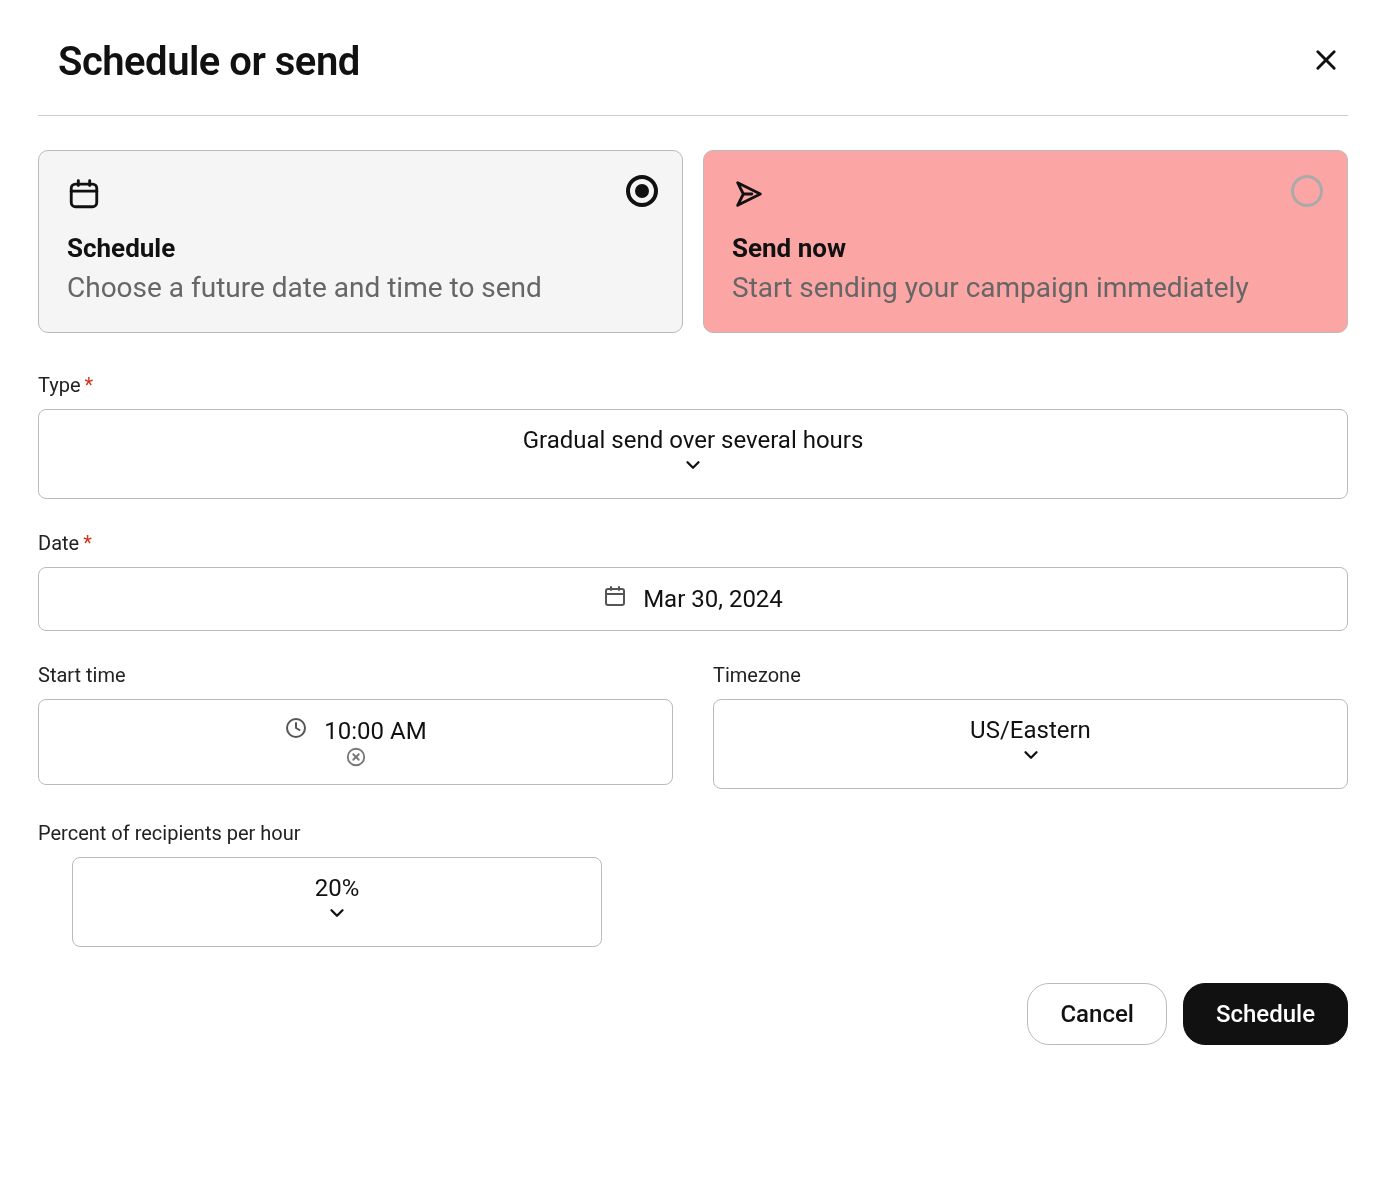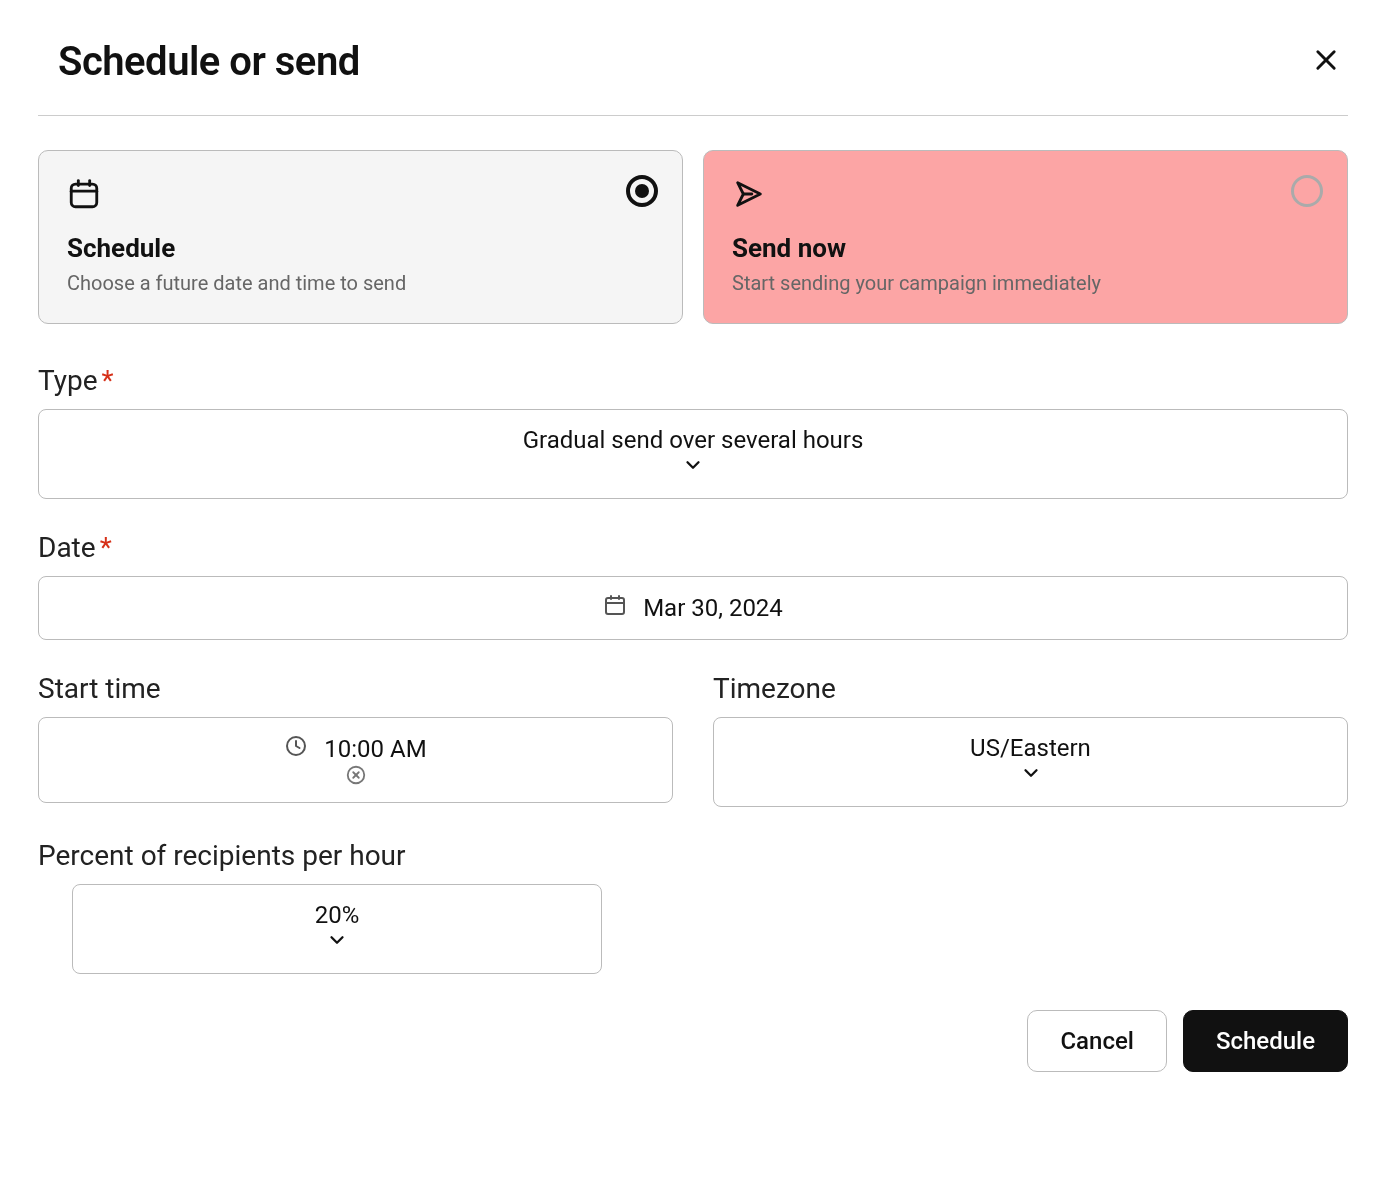--- a/index.html
+++ b/index.html
@@ -76,29 +76,29 @@
   }
   .mode-card .icon-wrap {
     margin-bottom: 18px;
   }
   .mode-card .mode-title {
     font-size: 26px;
     font-weight: 700;
     margin-bottom: 8px;
   }
   .mode-card .mode-desc {
-    font-size: 20px;
+    font-size: 28px;
     color: #666;
     font-weight: 400;
   }
   .form-field {
     margin-bottom: 32px;
   }
   .field-label {
-    font-size: 28px;
+    font-size: 20px;
     font-weight: 400;
     color: #222;
     margin-bottom: 12px;
     display: block;
   }
   .required {
     color: #d63018;
     margin-left: 4px;
   }
   .select-input,
@@ -140,21 +140,21 @@
   .footer {
     display: flex;
     justify-content: flex-end;
     gap: 16px;
     margin-top: 36px;
   }
   .btn {
     font-size: 24px;
     font-weight: 500;
     padding: 16px 32px;
-    border-radius: 10px;
+    border-radius: 22px;
     cursor: pointer;
     font-family: inherit;
   }
   .btn-secondary {
     background: #fff;
     border: 1px solid #bbb;
     color: #111;
   }
   .btn-primary {
     background: #111;

